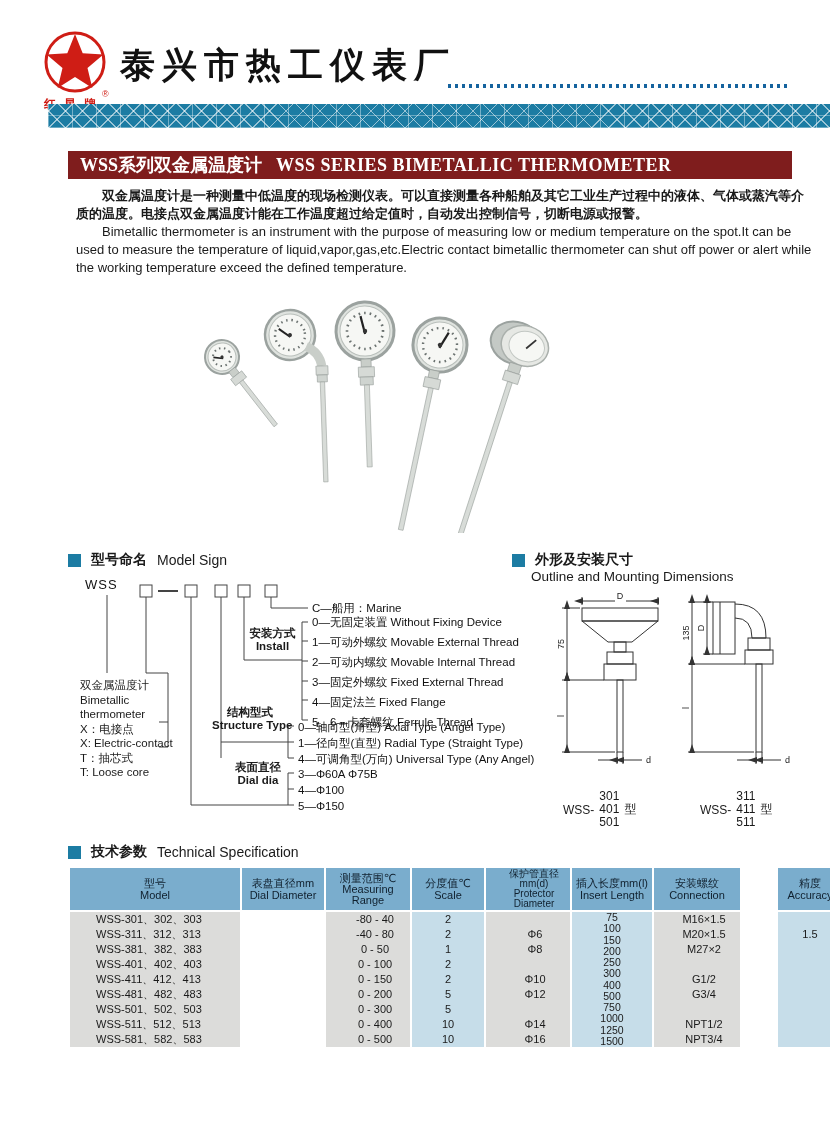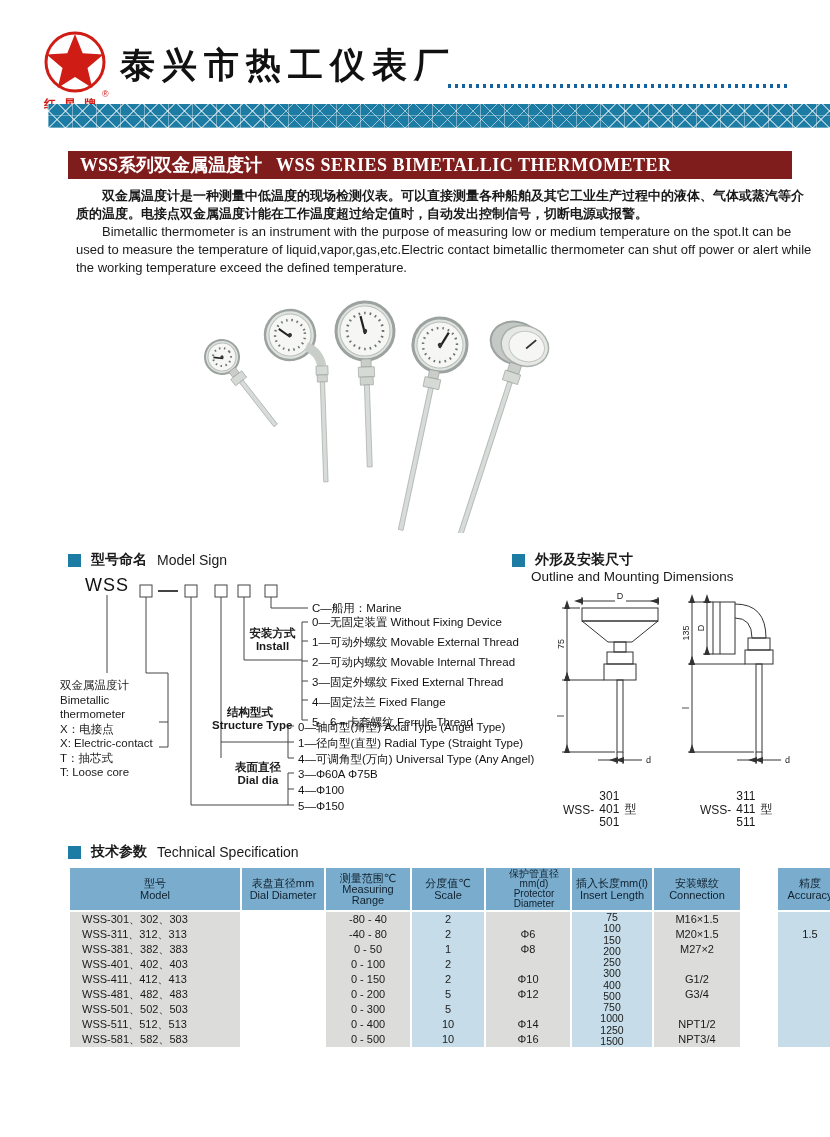--- a/index.html
+++ b/index.html
@@ -40,21 +40,21 @@
   
   #spec-table{left:70px;top:868px;display:flex;}
   .tcol{margin-right:2px;}
   .tcol:last-child{margin-right:0;padding-left:36px;}
   .th{height:42px;margin-bottom:2px;background:#7aadcd;display:flex;flex-direction:column;
       justify-content:center;text-align:center;color:#10202e;}
   .th div{font-size:11px;line-height:12px;}
   .th.t3 div{line-height:11px;}
   .th.t4 div{font-size:10px;line-height:9.8px;padding-left:12px;}
   .tb{height:135px;}
-  .bgA{background:#dcdcda;}
+  .bgA{background:#dcdcda;padding-left:14px;}
   .bgB{background:#c6dde9;}
   .c{height:15px;line-height:15px;font-size:11px;text-align:center;white-space:nowrap;}
   .cL{text-align:left;padding-left:12px;box-sizing:border-box;}
   .ci{height:11.25px;line-height:11.25px;font-size:10.5px;text-align:center;}
 </style>
 </head>
 <body>
 
 <div id="page">
 
@@ -159,21 +159,21 @@
 
         <path d="M47,20 V98"></path>
         <path d="M86,22 V98 H108 V172 M108,147 H99 M108,172 H99"></path>
         <path d="M131,22 V230 H228 M228,198 V230 M228,198 H234 M228,214 H234 M228,230 H234"></path>
         <path d="M161,22 V183 M161,167 H228 M228,151 V183 M228,151 H234 M228,167 H234 M228,183 H234"></path>
         <path d="M184,22 V85 H242 M242,47 V145 M242,47 H248 M242,66 H248 M242,86 H248 M242,106 H248 M242,125 H248 M242,145 H248"></path>
         <path d="M211,22 V33 H248"></path>
       </g>
     </svg>
 
-    <div class="dg-text" style="left:25px;top:0;font-size:18px;letter-spacing:1px">WSS</div>
+    <div class="dg-text" style="left:25px;top:0;font-size:13px;letter-spacing:1px">WSS</div>
 
     <div class="dg-text" style="left:252px;top:23px">C—船用：Marine</div>
 
     <div class="dg-text" style="left:252px;top:37px">
       <div>0—无固定装置 Without Fixing Device</div>
       <div>1—可动外螺纹 Movable External Thread</div>
       <div>2—可动内螺纹 Movable Internal Thread</div>
       <div>3—固定外螺纹 Fixed External Thread</div>
       <div>4—固定法兰 Fixed Flange</div>
       <div>5、6—卡套螺纹 Ferrule Thread</div>
@@ -199,21 +199,21 @@
       <div>3—Φ60A  Φ75B</div>
       <div>4—Φ100</div>
       <div>5—Φ150</div>
     </div>
 
     <div class="dg-label" style="left:168px;top:186px;width:60px">
       <div>表面直径</div>
       <div>Dial dia</div>
     </div>
 
-    <div id="ms-left-labels" style="left:0;top:103px">
+    <div id="ms-left-labels" style="left:20px;top:103px">
       <div>双金属温度计</div>
       <div>Bimetallic</div>
       <div>thermometer</div>
       <div>X：电接点</div>
       <div>X: Electric-contact</div>
       <div>T：抽芯式</div>
       <div>T: Loose core</div>
     </div>
   </div>
 

